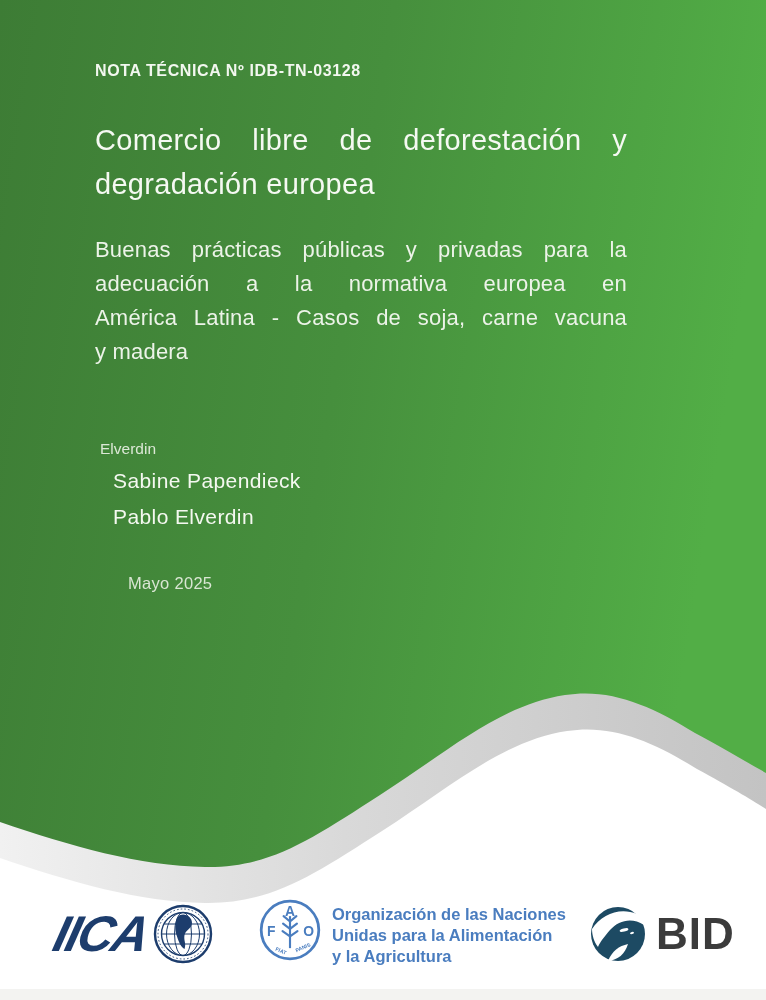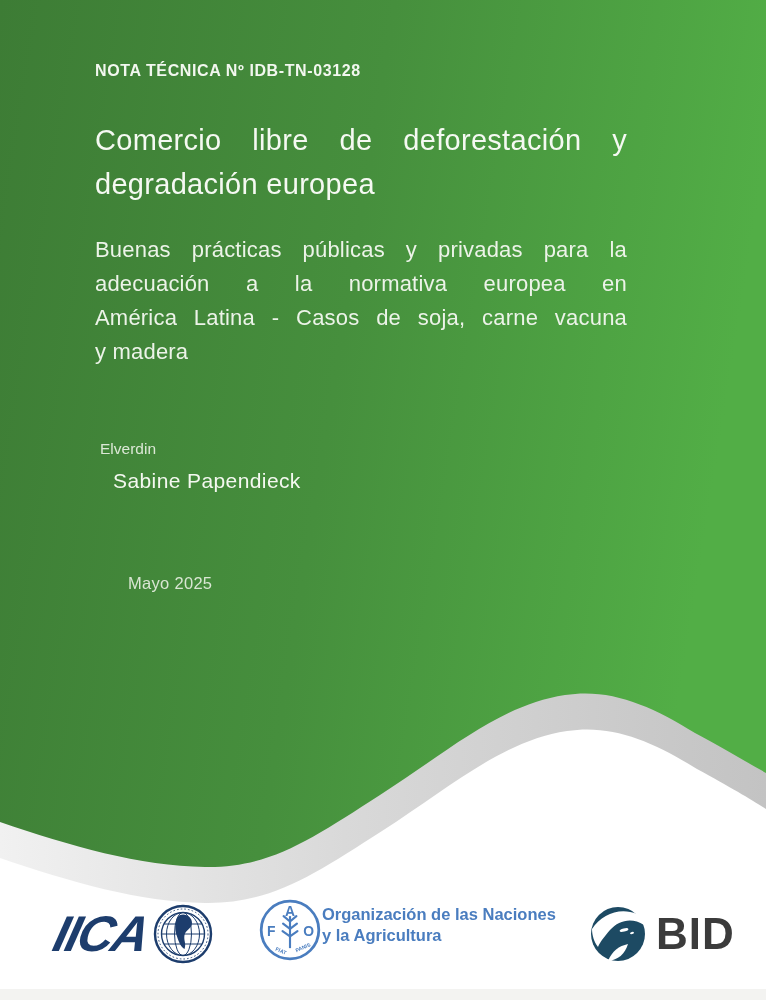--- a/index.html
+++ b/index.html
@@ -43,21 +43,21 @@
   }
   .logos-row{position:absolute;left:0;top:896px;width:766px;height:84px;}
   .iica-logo{position:absolute;left:55px;top:8px;display:flex;align-items:center;}
   .iica-wordmark{
     font-size:50px;font-weight:800;font-style:italic;
     color:#1d3d6d;transform:skewX(-14deg);
     letter-spacing:-2px;line-height:60px;
   }
   .iica-globe{margin-left:6px;}
   .fao-logo{position:absolute;left:258px;top:2px;display:flex;align-items:flex-start;}
-  .fao-text{margin-top:6px;}
+  .fao-text{margin-left:10px;margin-top:6px;}
   .fao-text-line{
     font-size:16.5px;line-height:21px;font-weight:700;color:#4a7dbf;
   }
   .bid-logo{position:absolute;left:588px;top:8px;display:flex;align-items:center;justify-content:flex-end;}
   .bid-wordmark{
     font-size:44px;font-weight:800;color:#3b3b3b;
     letter-spacing:1px;margin-left:8px;line-height:60px;
   }
   .page-bottom-edge{
     position:absolute;left:0;bottom:0;width:766px;height:11px;
@@ -105,20 +105,21 @@
       <div class="subtitle-line jline">Buenas prácticas públicas y privadas para la</div>
       <div class="subtitle-line jline">adecuación a la normativa europea en</div>
       <div class="subtitle-line jline">América Latina - Casos de soja, carne vacuna</div>
       <div class="subtitle-line">y madera</div>
     </div>
 
     <div class="authors-label">Elverdin</div>
 
     <div class="authors-names">
       <div class="author-name">Sabine Papendieck</div>
+      <div class="author-name">Pablo Elverdin</div>
     </div>
 
     <div class="pub-date">Mayo 2025</div>
 
     <div class="logos-row">
 
       <div class="iica-logo">
         <div class="iica-wordmark">IICA</div>
         <svg class="iica-globe" width="60" height="60" viewBox="0 0 60 60" aria-hidden="true">
           <circle cx="30" cy="30" r="28" fill="none" stroke="#1d3d6d" stroke-width="2.4"></circle>
@@ -140,20 +141,21 @@
           <text x="12.5" y="36" font-size="13" font-weight="bold" fill="#4a7dbf" font-family="Liberation Sans, sans-serif" text-anchor="middle">F</text>
           <text x="30" y="16.5" font-size="13" font-weight="bold" fill="#4a7dbf" font-family="Liberation Sans, sans-serif" text-anchor="middle">A</text>
           <text x="47.5" y="36" font-size="13" font-weight="bold" fill="#4a7dbf" font-family="Liberation Sans, sans-serif" text-anchor="middle">O</text>
           <line x1="30" y1="17" x2="30" y2="47" stroke="#4a7dbf" stroke-width="2"></line>
           <path d="M30,22 L24,17 M30,22 L36,17 M30,29 L23.5,24 M30,29 L36.5,24 M30,36 L23,31 M30,36 L37,31" stroke="#4a7dbf" stroke-width="2" fill="none" stroke-linecap="round"></path>
           <text x="16" y="49" font-size="5" font-weight="bold" fill="#4a7dbf" font-family="Liberation Sans, sans-serif" transform="rotate(24 16 49)">FIAT</text>
           <text x="36" y="51" font-size="5" font-weight="bold" fill="#4a7dbf" font-family="Liberation Sans, sans-serif" transform="rotate(-24 36 51)">PANIS</text>
         </svg>
         <div class="fao-text">
           <div class="fao-text-line">Organización de las Naciones</div>
+          <div class="fao-text-line">Unidas para la Alimentación</div>
           <div class="fao-text-line">y la Agricultura</div>
         </div>
       </div>
 
       <div class="bid-logo">
         <svg width="60" height="60" viewBox="0 0 60 60" aria-hidden="true">
           <circle cx="30" cy="30" r="27" fill="#1d4a63"></circle>
           <path d="M4,25 C14,10 32,3 49,10 C53,12 55,16 56,21
                    C44,13 31,16 22,26 C16,33 12,38 10,43
                    C6,38 4,31 4,25 Z" fill="#ffffff"></path>

